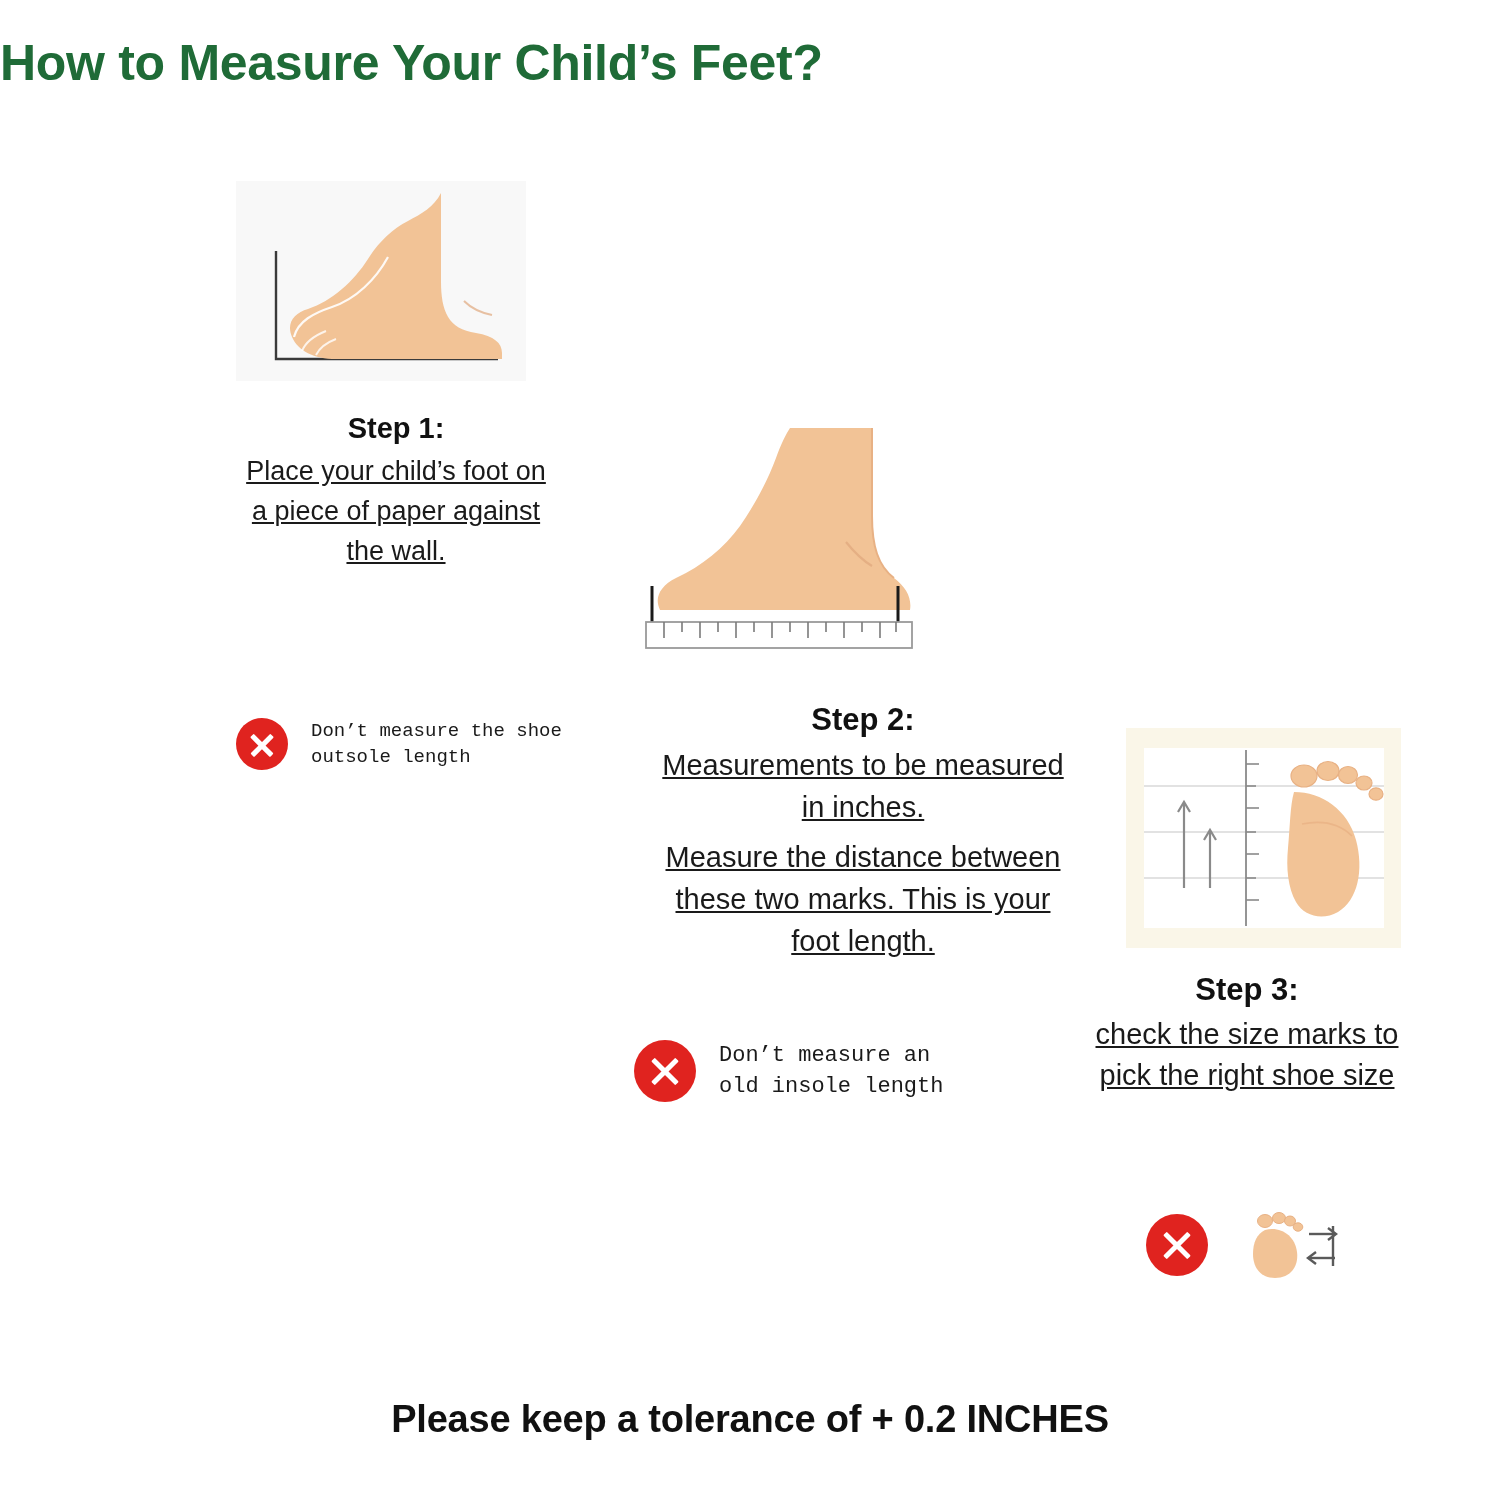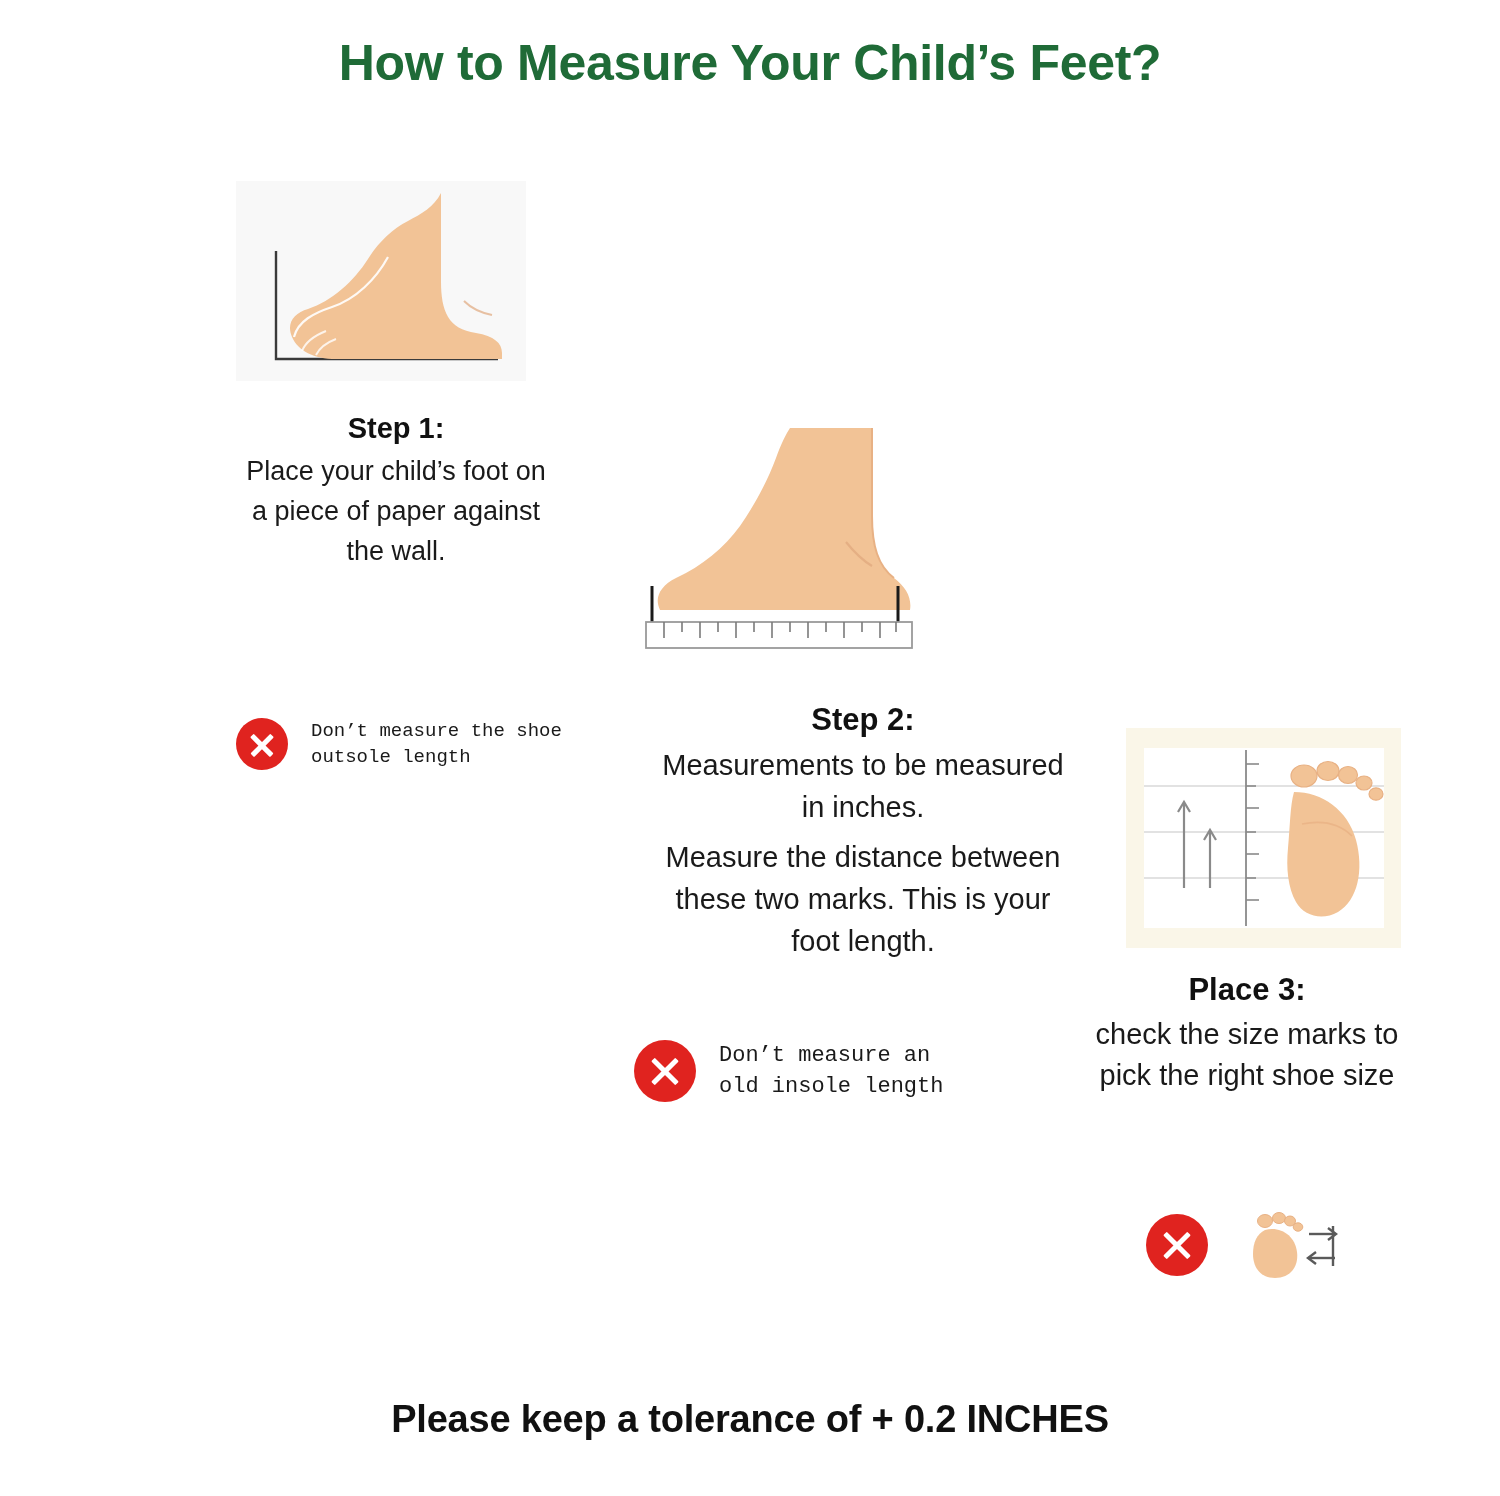--- a/index.html
+++ b/index.html
@@ -16,21 +16,20 @@
     height: 1496px;
     background: #ffffff;
   }
 
   
   .main-title {
     position: absolute;
     top: 34px;
     left: 0;
     width: 1500px;
-    text-align: center;
     font-size: 50px;
     font-weight: bold;
     color: #1f6b37;
     letter-spacing: -0.3px;
   }
 
   
   .footer-note {
     position: absolute;
     top: 1398px;
@@ -49,20 +48,21 @@
   .step-heading {
     font-size: 29px;
     font-weight: bold;
     color: #111111;
     margin-bottom: 6px;
   }
   .step-text {
     font-size: 27px;
     line-height: 40px;
     color: #1a1a1a;
+    text-decoration: underline;
   }
   .step-text p { margin: 0; }
   .step-text p + p { margin-top: 8px; }
 
   
   .warn-row {
     position: absolute;
     display: flex;
     align-items: center;
     gap: 23px;
@@ -226,21 +226,21 @@
         <ellipse cx="202" cy="43" rx="11" ry="9.5"></ellipse>
         <ellipse cx="222" cy="47" rx="9.5" ry="8.5"></ellipse>
         <ellipse cx="238" cy="55" rx="8" ry="7"></ellipse>
         <ellipse cx="250" cy="66" rx="7" ry="6.2"></ellipse>
       </g>
       <path d="M176 96 C196 92 214 96 226 108" fill="none" stroke="#e8b184" stroke-width="1.6" opacity="0.8"></path>
     </svg>
   </div>
 
   <div class="step-block" style="left:1082px; top:972px; width:330px;">
-    <div class="step-heading" style="font-size:31px;">Place 3:</div>
+    <div class="step-heading" style="font-size:31px;">Step 3:</div>
     <div class="step-text" style="font-size:29px; line-height:41px;">
       <p>check the size marks to pick the right shoe size</p>
     </div>
   </div>
 
   <div class="warn-row" style="left:1146px; top:1206px; width:220px;">
     <div class="x-badge big"></div>
     <div>
       <svg width="120" height="78" viewBox="0 0 120 78">
 

